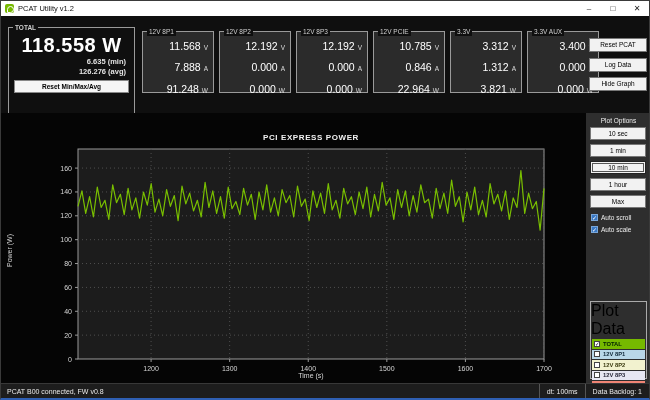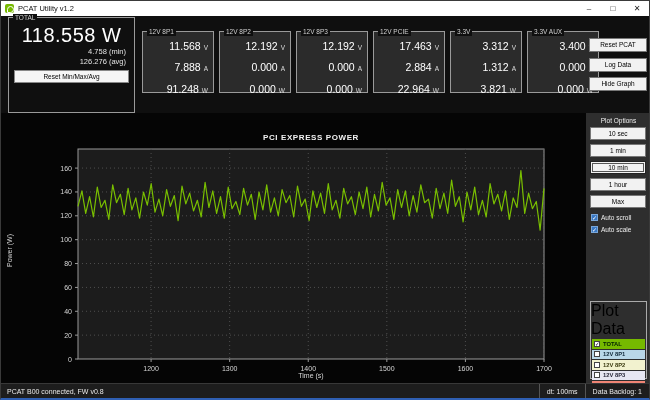--- a/index.html
+++ b/index.html
@@ -13,21 +13,21 @@
               position:relative; }
   .app-icon::after{ content:""; position:absolute; left:2px; top:2px; width:5px; height:5px;
               border:1px solid #fff; border-radius:50% 50% 50% 0; }
   .titlebar .title { font-size:7.5px; color:#111; flex:1 1 auto; }
   .win-btn { width:24px; height:15px; font-size:8px; color:#222; text-align:center; line-height:15px; }
   
   .header { position:absolute; top:15px; left:0; right:0; height:97px; background:#0f0f0f; }
   .group { position:absolute; border:1px solid #9a9a9a; }
   .group > .glabel { position:absolute; top:-4px; left:4px; background:#0f0f0f; padding:0 2px;
                      font-size:6.5px; color:#cfcfcf; line-height:8px; }
-  .total-group { left:7px; top:1px; width:127px; height:96px; }
+  .total-group { left:7px; top:11px; width:127px; height:96px;font-weight:bold; }
   .total-value { text-align:center; color:#fff; font-size:20px; margin-top:6px; letter-spacing:0.5px; }
   .total-stat { text-align:right; color:#e2e2e2; font-size:7.5px; line-height:9.5px; padding-right:8px; }
   .reset-mma { display:block; width:115px; height:13px; margin:4px auto 0 auto; background:#f5f5f5;
                border:1px solid #888; font-size:6.5px; color:#000; text-align:center; line-height:11px; }
   .rail { top:15px; width:72px; height:62px; background:#2b2b2b; }
   .rail > .glabel { background:#0f0f0f; }
   .rail-row { text-align:right; padding-right:5px; margin-top:3.5px; color:#fff; }
   .rail-val { font-size:10.5px; }
   .rail-unit { font-size:6.5px; color:#ddd; margin-left:3px; }
   .top-btn { position:absolute; left:588px; width:58px; height:14px; background:#f2f2f2;
@@ -72,21 +72,21 @@
     <span class="title">PCAT Utility v1.2</span>
     <span class="win-btn">–</span>
     <span class="win-btn">□</span>
     <span class="win-btn">✕</span>
   </div>
 
   <div class="header">
     <div class="group total-group">
       <span class="glabel">TOTAL</span>
       <div class="total-value">118.558 W</div>
-      <div class="total-stat">4.758 (min)</div>
+      <div class="total-stat">6.635 (min)</div>
       <div class="total-stat">126.276 (avg)</div>
       <div class="reset-mma">Reset Min/Max/Avg</div>
     </div>
 
     <div id="rails">
         <div class="group rail" style="left: 141px;">
           <span class="glabel">12V 8P1</span>
           <div class="rail-row"><span class="rail-val">11.568</span><span class="rail-unit">V</span></div>
           <div class="rail-row"><span class="rail-val">7.888</span><span class="rail-unit">A</span></div>
           <div class="rail-row"><span class="rail-val">91.248</span><span class="rail-unit">W</span></div>
@@ -98,22 +98,22 @@
           <div class="rail-row"><span class="rail-val">0.000</span><span class="rail-unit">W</span></div>
         </div>
         <div class="group rail" style="left: 295px;">
           <span class="glabel">12V 8P3</span>
           <div class="rail-row"><span class="rail-val">12.192</span><span class="rail-unit">V</span></div>
           <div class="rail-row"><span class="rail-val">0.000</span><span class="rail-unit">A</span></div>
           <div class="rail-row"><span class="rail-val">0.000</span><span class="rail-unit">W</span></div>
         </div>
         <div class="group rail" style="left: 372px;">
           <span class="glabel">12V PCIE</span>
-          <div class="rail-row"><span class="rail-val">17.463</span><span class="rail-unit">V</span></div>
-          <div class="rail-row"><span class="rail-val">2.884</span><span class="rail-unit">A</span></div>
+          <div class="rail-row"><span class="rail-val">10.785</span><span class="rail-unit">V</span></div>
+          <div class="rail-row"><span class="rail-val">0.846</span><span class="rail-unit">A</span></div>
           <div class="rail-row"><span class="rail-val">22.964</span><span class="rail-unit">W</span></div>
         </div>
         <div class="group rail" style="left: 449px;">
           <span class="glabel">3.3V</span>
           <div class="rail-row"><span class="rail-val">3.312</span><span class="rail-unit">V</span></div>
           <div class="rail-row"><span class="rail-val">1.312</span><span class="rail-unit">A</span></div>
           <div class="rail-row"><span class="rail-val">3.821</span><span class="rail-unit">W</span></div>
         </div>
         <div class="group rail" style="left: 526px;">
           <span class="glabel">3.3V AUX</span>

